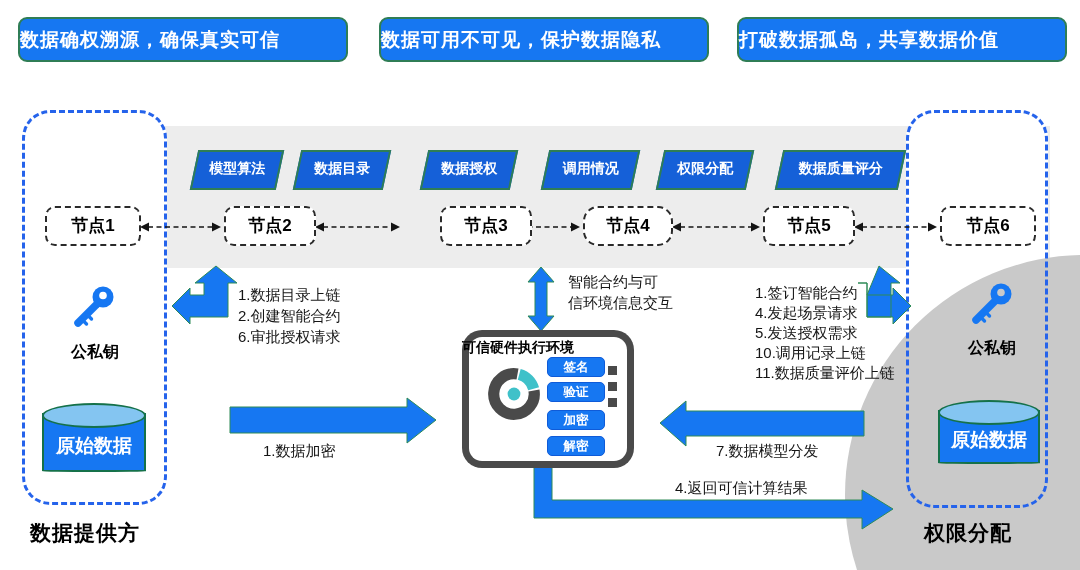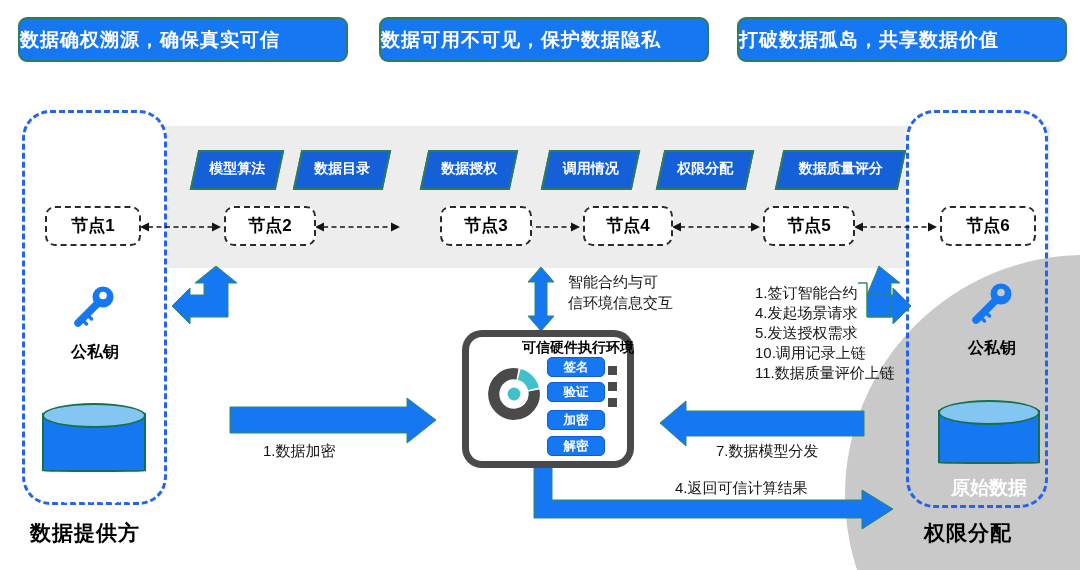--- a/index.html
+++ b/index.html
@@ -26,25 +26,25 @@
   .note{position:absolute;color:#151515;font-size:15px;line-height:21px;z-index:6;}
   .rolelabel{position:absolute;color:#000;font-size:21px;font-weight:bold;z-index:6;letter-spacing:1px;}
   .keylabel{position:absolute;color:#000;font-size:16px;font-weight:bold;text-align:center;
             width:110px;z-index:6;}
   .cyl{position:absolute;z-index:6;}
   .cyl .body{position:absolute;left:0;right:0;top:10px;bottom:0;background:#1677f2;
              border:2px solid #15714a;border-top:none;border-radius:0 0 999px 999px/0 0 18px 18px;}
   .cyl .top{position:absolute;left:0;right:0;top:0;height:21px;background:#84c5f1;
             border:2px solid #15714a;border-radius:50%;}
   .cyl .lbl{position:absolute;left:0;right:0;top:30px;text-align:center;color:#fff;
-            font-weight:bold;font-size:19px;margin-top:48px;}
+            font-weight:bold;font-size:19px;}
   .tee{position:absolute;left:462px;top:330px;width:172px;height:138px;background:#4a4a4a;
        border-radius:20px;z-index:6;}
   .tee-inner{position:absolute;inset:7px;background:#fff;border-radius:13px;}
-  .tee-title{position:absolute;left:0;right:0;top:9px;text-align:right;color:#000;
+  .tee-title{position:absolute;left:0;right:0;top:9px;text-align:left;color:#000;
              font-weight:bold;font-size:14px;}
   .tee-btn{position:absolute;left:85px;width:58px;height:20px;background:#1677f2;
            border:1px solid #0f5bd8;border-radius:5px;color:#fff;font-weight:bold;font-size:12.5px;
            line-height:19px;text-align:center;box-sizing:border-box;}
   .chip{position:absolute;width:9px;height:9px;}
   .keyicon{position:absolute;z-index:6;}
 </style>
 </head>
 <body>
 
@@ -79,21 +79,21 @@
   <div class="tag" style="left:660px;width:86px;">
       <span>权限分配</span>
     </div>
   <div class="tag" style="left:779px;width:119px;">
       <span>数据质量评分</span>
     </div>
 
   <div class="node" style="left:45px;width:92px;">节点1</div>
   <div class="node" style="left:224px;width:88px;">节点2</div>
   <div class="node" style="left:403px;width:88px;margin-left:37px;">节点3</div>
-  <div class="node" style="left:583px;width:86px;">节点4</div>
+  <div class="node" style="left:583px;width:86px;border-radius:15px;">节点4</div>
   <div class="node" style="left:763px;width:88px;">节点5</div>
   <div class="node" style="left:940px;width:92px;">节点6</div>
 
   <svg class="svglayer" width="1080" height="570" viewBox="0 0 1080 570">
     <g stroke="#141414" stroke-width="1.6" stroke-dasharray="5 3.5" fill="none">
       <line x1="148" y1="227" x2="213" y2="227"></line>
       <line x1="323" y1="227" x2="392" y2="227"></line>
       <line x1="502" y1="227" x2="572" y2="227"></line>
       <line x1="680" y1="227" x2="752" y2="227"></line>
       <line x1="862" y1="227" x2="929" y2="227"></line>
@@ -113,20 +113,25 @@
     <g fill="#1677f2" stroke="#2e8b57" stroke-width="1">
       <polygon points="216,266 237,283 228,283 228,317 190,317 190,324 172,306 190,288 190,295 204,295 204,283 195,283"></polygon>
       <polygon points="879,266 900,283 891,283 891,317 867,317 867,283 858,283 867,283 867,295 893,295 893,288 911,306 893,324 893,317 867,317 867,295 867,295"></polygon>
       <polygon points="541,267 554,282 547,282 547,316 554,316 541,331 528,316 535,316 535,282 528,282"></polygon>
       <polygon points="230,407 407,407 407,398 436,420 407,443 407,433 230,433"></polygon>
       <polygon points="864,411 686,411 686,401 660,423 686,446 686,436 864,436"></polygon>
       <polygon points="534,458 552,458 552,500 862,500 862,490 893,509 862,529 862,518 534,518"></polygon>
     </g>
   </svg>
 
+  <div class="note" style="left:238px;top:284px;">
+    <div>1.数据目录上链</div>
+    <div>2.创建智能合约</div>
+    <div>6.审批授权请求</div>
+  </div>
   <div class="note" style="left:568px;top:271px;">
     <div>智能合约与可</div>
     <div>信环境信息交互</div>
   </div>
   <div class="note" style="left:755px;top:283px;line-height:20px;">
     <div>1.签订智能合约</div>
     <div>4.发起场景请求</div>
     <div>5.发送授权需求</div>
     <div>10.调用记录上链</div>
     <div>11.数据质量评价上链</div>

